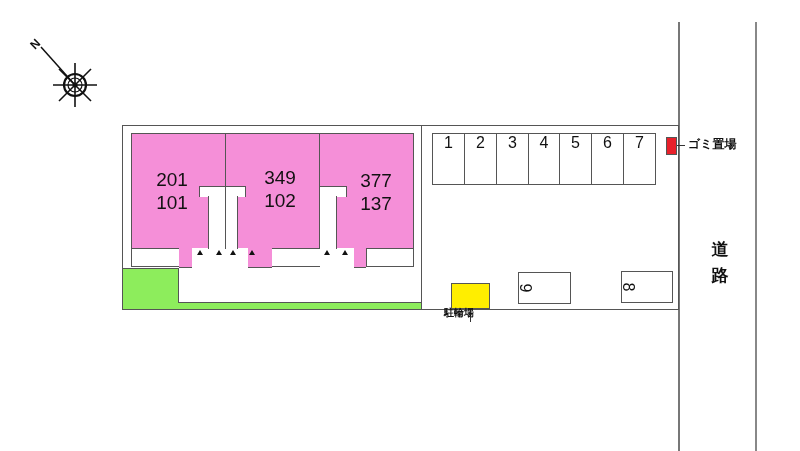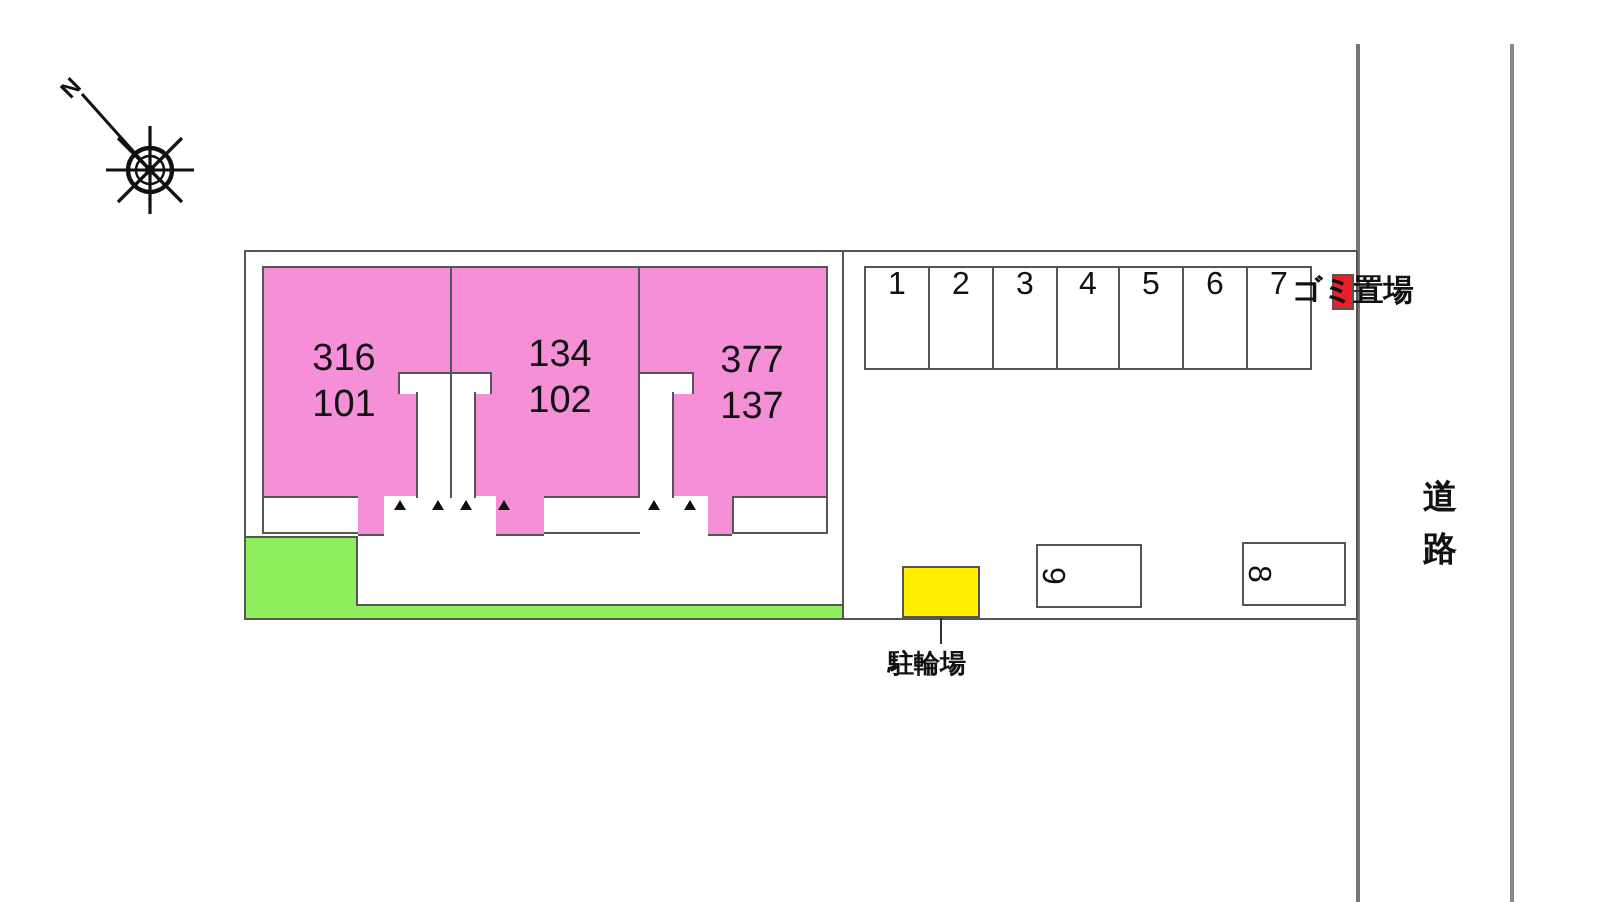--- a/index.html
+++ b/index.html
@@ -68,25 +68,25 @@
 <div class="abs" style="left:320px;top:196px;width:17px;height:53px;background:#fff;border-right:1px solid #555;"></div>
 
 <div class="tri" style="left:197px;top:250px;"></div>
 <div class="tri" style="left:216px;top:250px;"></div>
 <div class="tri" style="left:230px;top:250px;"></div>
 <div class="tri" style="left:249px;top:250px;"></div>
 <div class="tri" style="left:324px;top:250px;"></div>
 <div class="tri" style="left:342px;top:250px;"></div>
 
 <div class="unit-label" style="left:142px;top:168px;">
-  <div>316</div>
+  <div>201</div>
   <div>101</div>
 </div>
 <div class="unit-label" style="left:250px;top:166px;">
-  <div>134</div>
+  <div>349</div>
   <div>102</div>
 </div>
 <div class="unit-label" style="left:346px;top:169px;">
   <div>377</div>
   <div>137</div>
 </div>
 
 <div class="slot" style="left:432px;top:133px;width:33px;height:52px;">
     <div class="slot-num">1</div>
   </div>
@@ -111,17 +111,17 @@
 
 <div class="slot" style="left:518px;top:272px;width:53px;height:32px;">
   <span class="abs" style="left:2px;top:6px;font-size:16px;transform:rotate(90deg);color:#111;">9</span>
 </div>
 <div class="slot" style="left:621px;top:271px;width:52px;height:32px;">
   <span class="abs" style="left:2px;top:6px;font-size:16px;transform:rotate(90deg);color:#111;">8</span>
 </div>
 
 <div class="abs" style="left:666px;top:137px;width:11px;height:18px;background:#e8202a;border:1px solid #555;"></div>
 <div class="abs" style="left:677px;top:145px;width:8px;height:1px;background:#333;"></div>
-<div class="abs jp" style="left:646px;top:136px;font-size:15px;white-space:nowrap;">ゴミ置場</div>
+<div class="abs jp" style="left:688px;top:136px;font-size:12px;white-space:nowrap;">ゴミ置場</div>
 
 <div class="abs" style="left:451px;top:283px;width:39px;height:26px;background:#ffee00;border:1px solid #555;"></div>
 <div class="abs" style="left:470px;top:309px;width:1px;height:13px;background:#333;"></div>
-<div class="abs jp" style="left:444px;top:323px;font-size:13px;white-space:nowrap;">駐輪場</div>
+<div class="abs jp" style="left:444px;top:306px;font-size:10px;white-space:nowrap;">駐輪場</div>
 
 </body></html>

